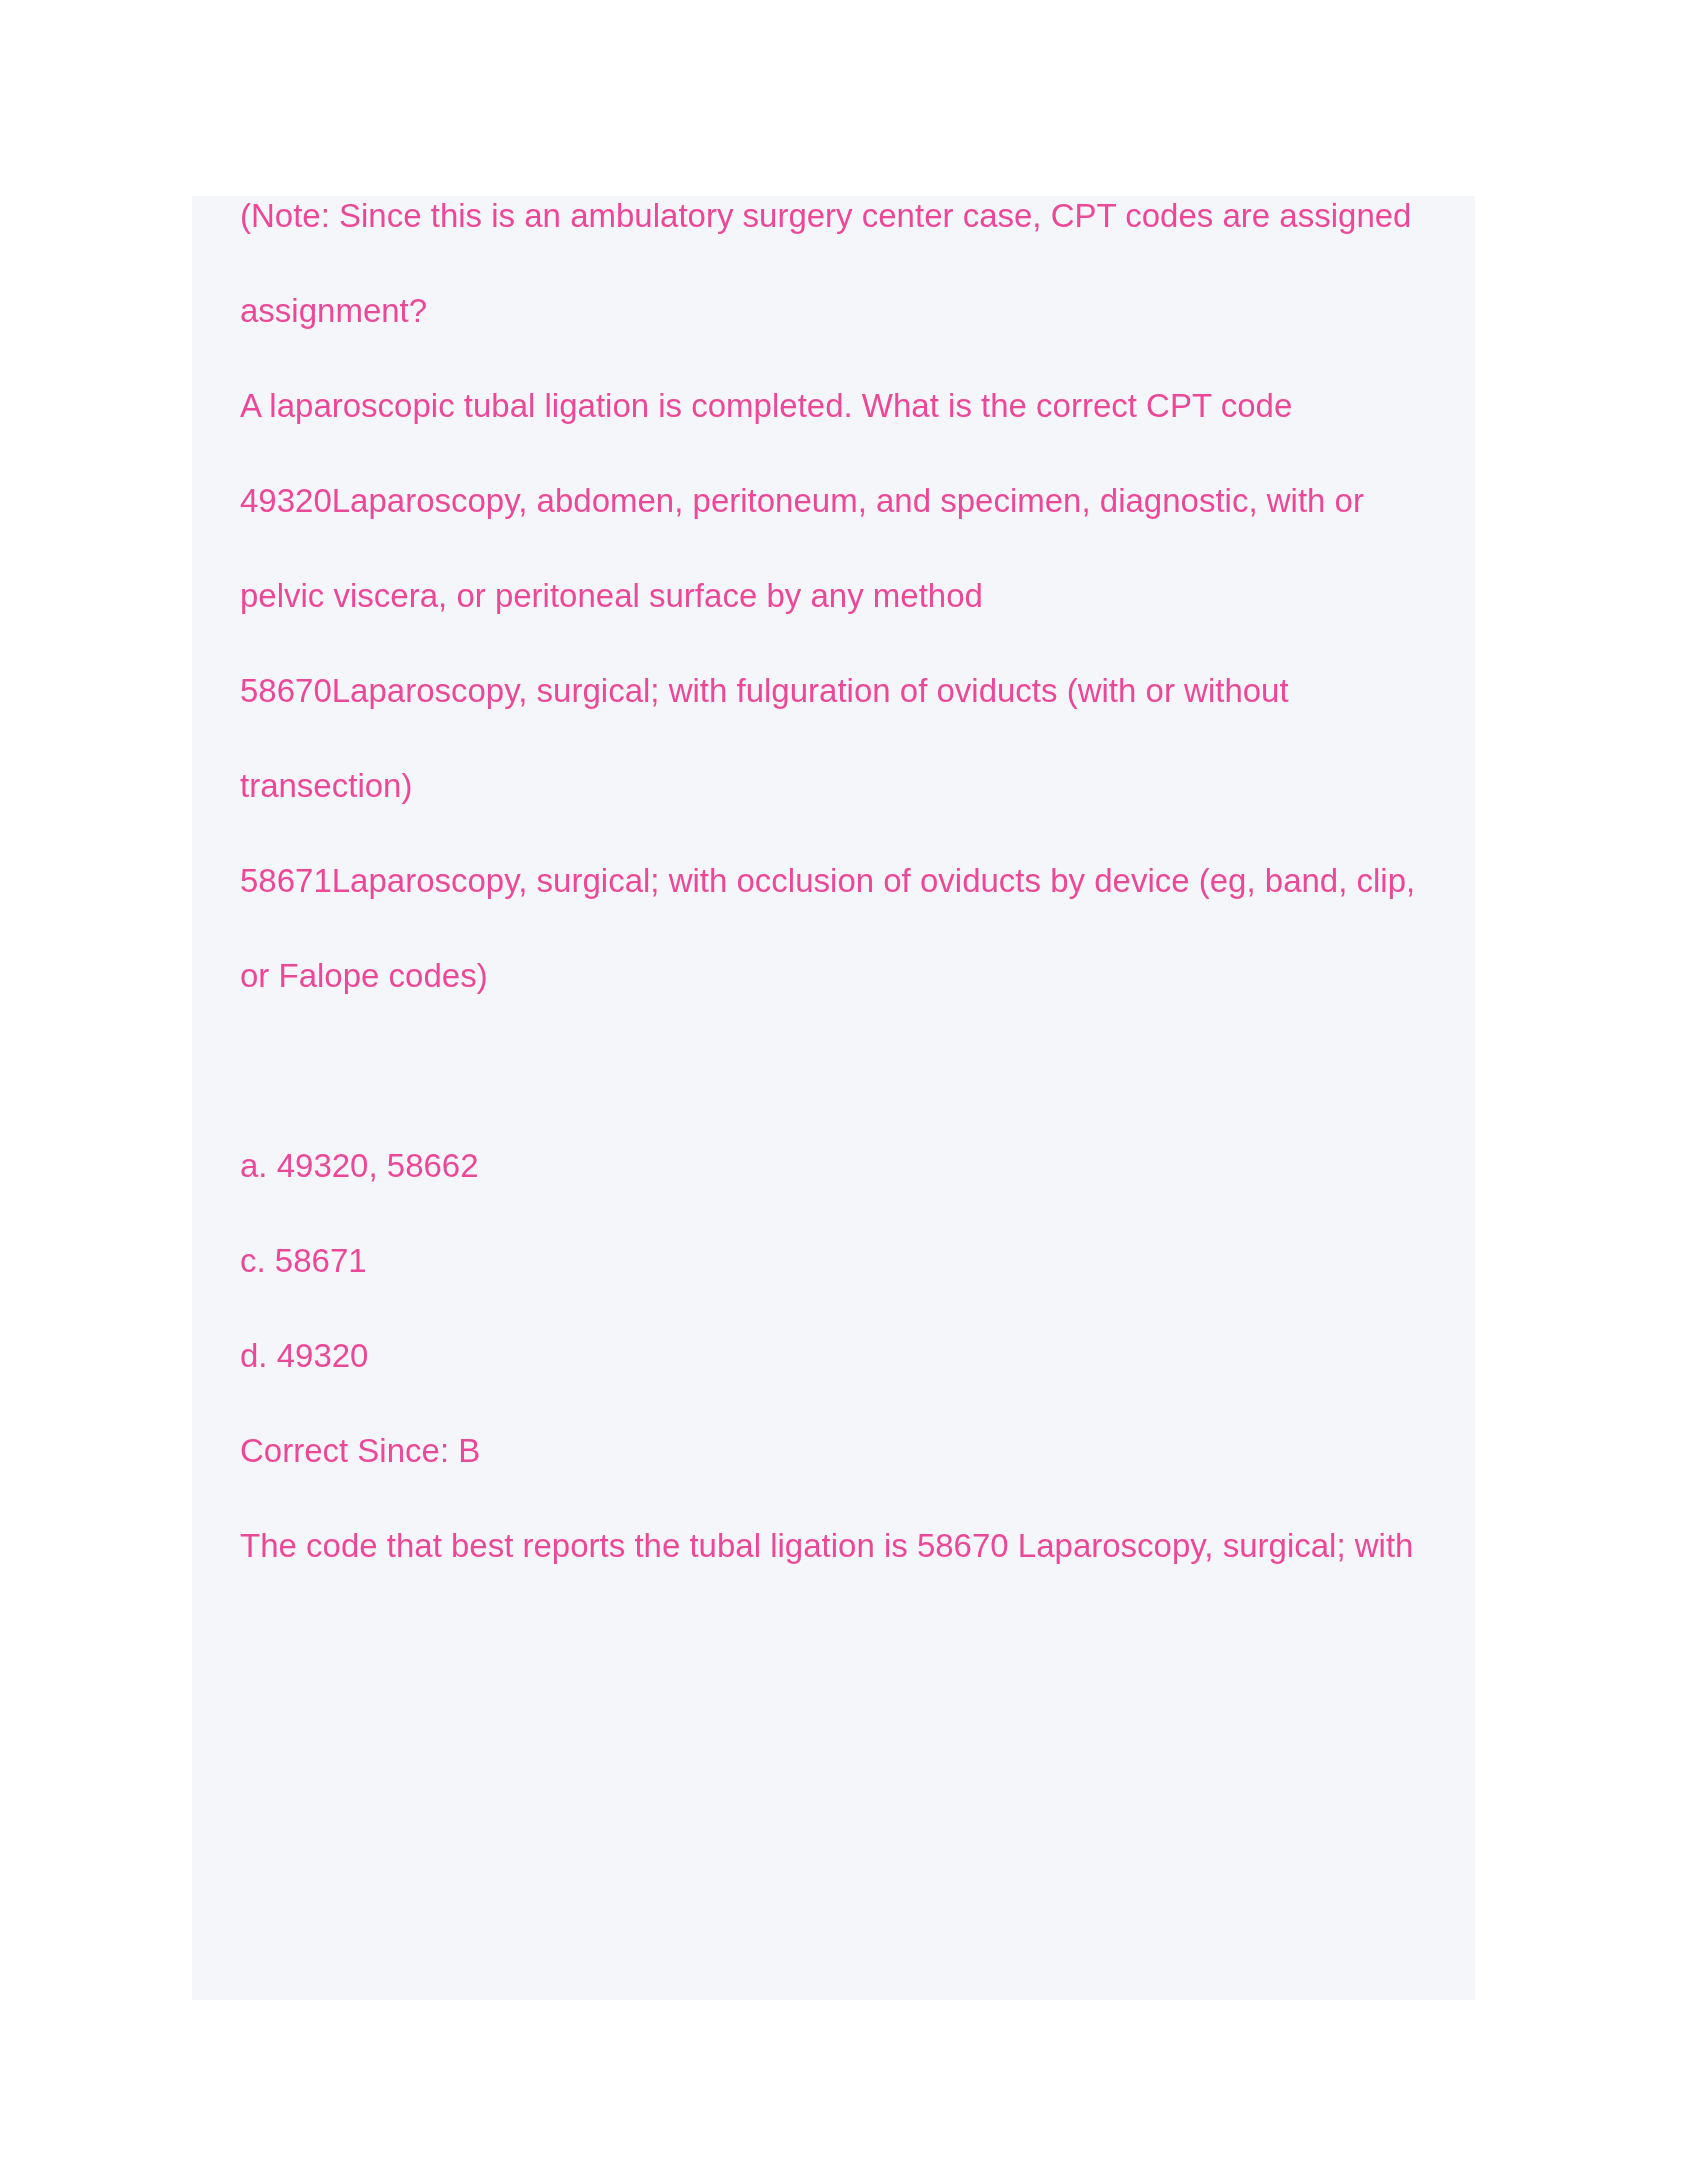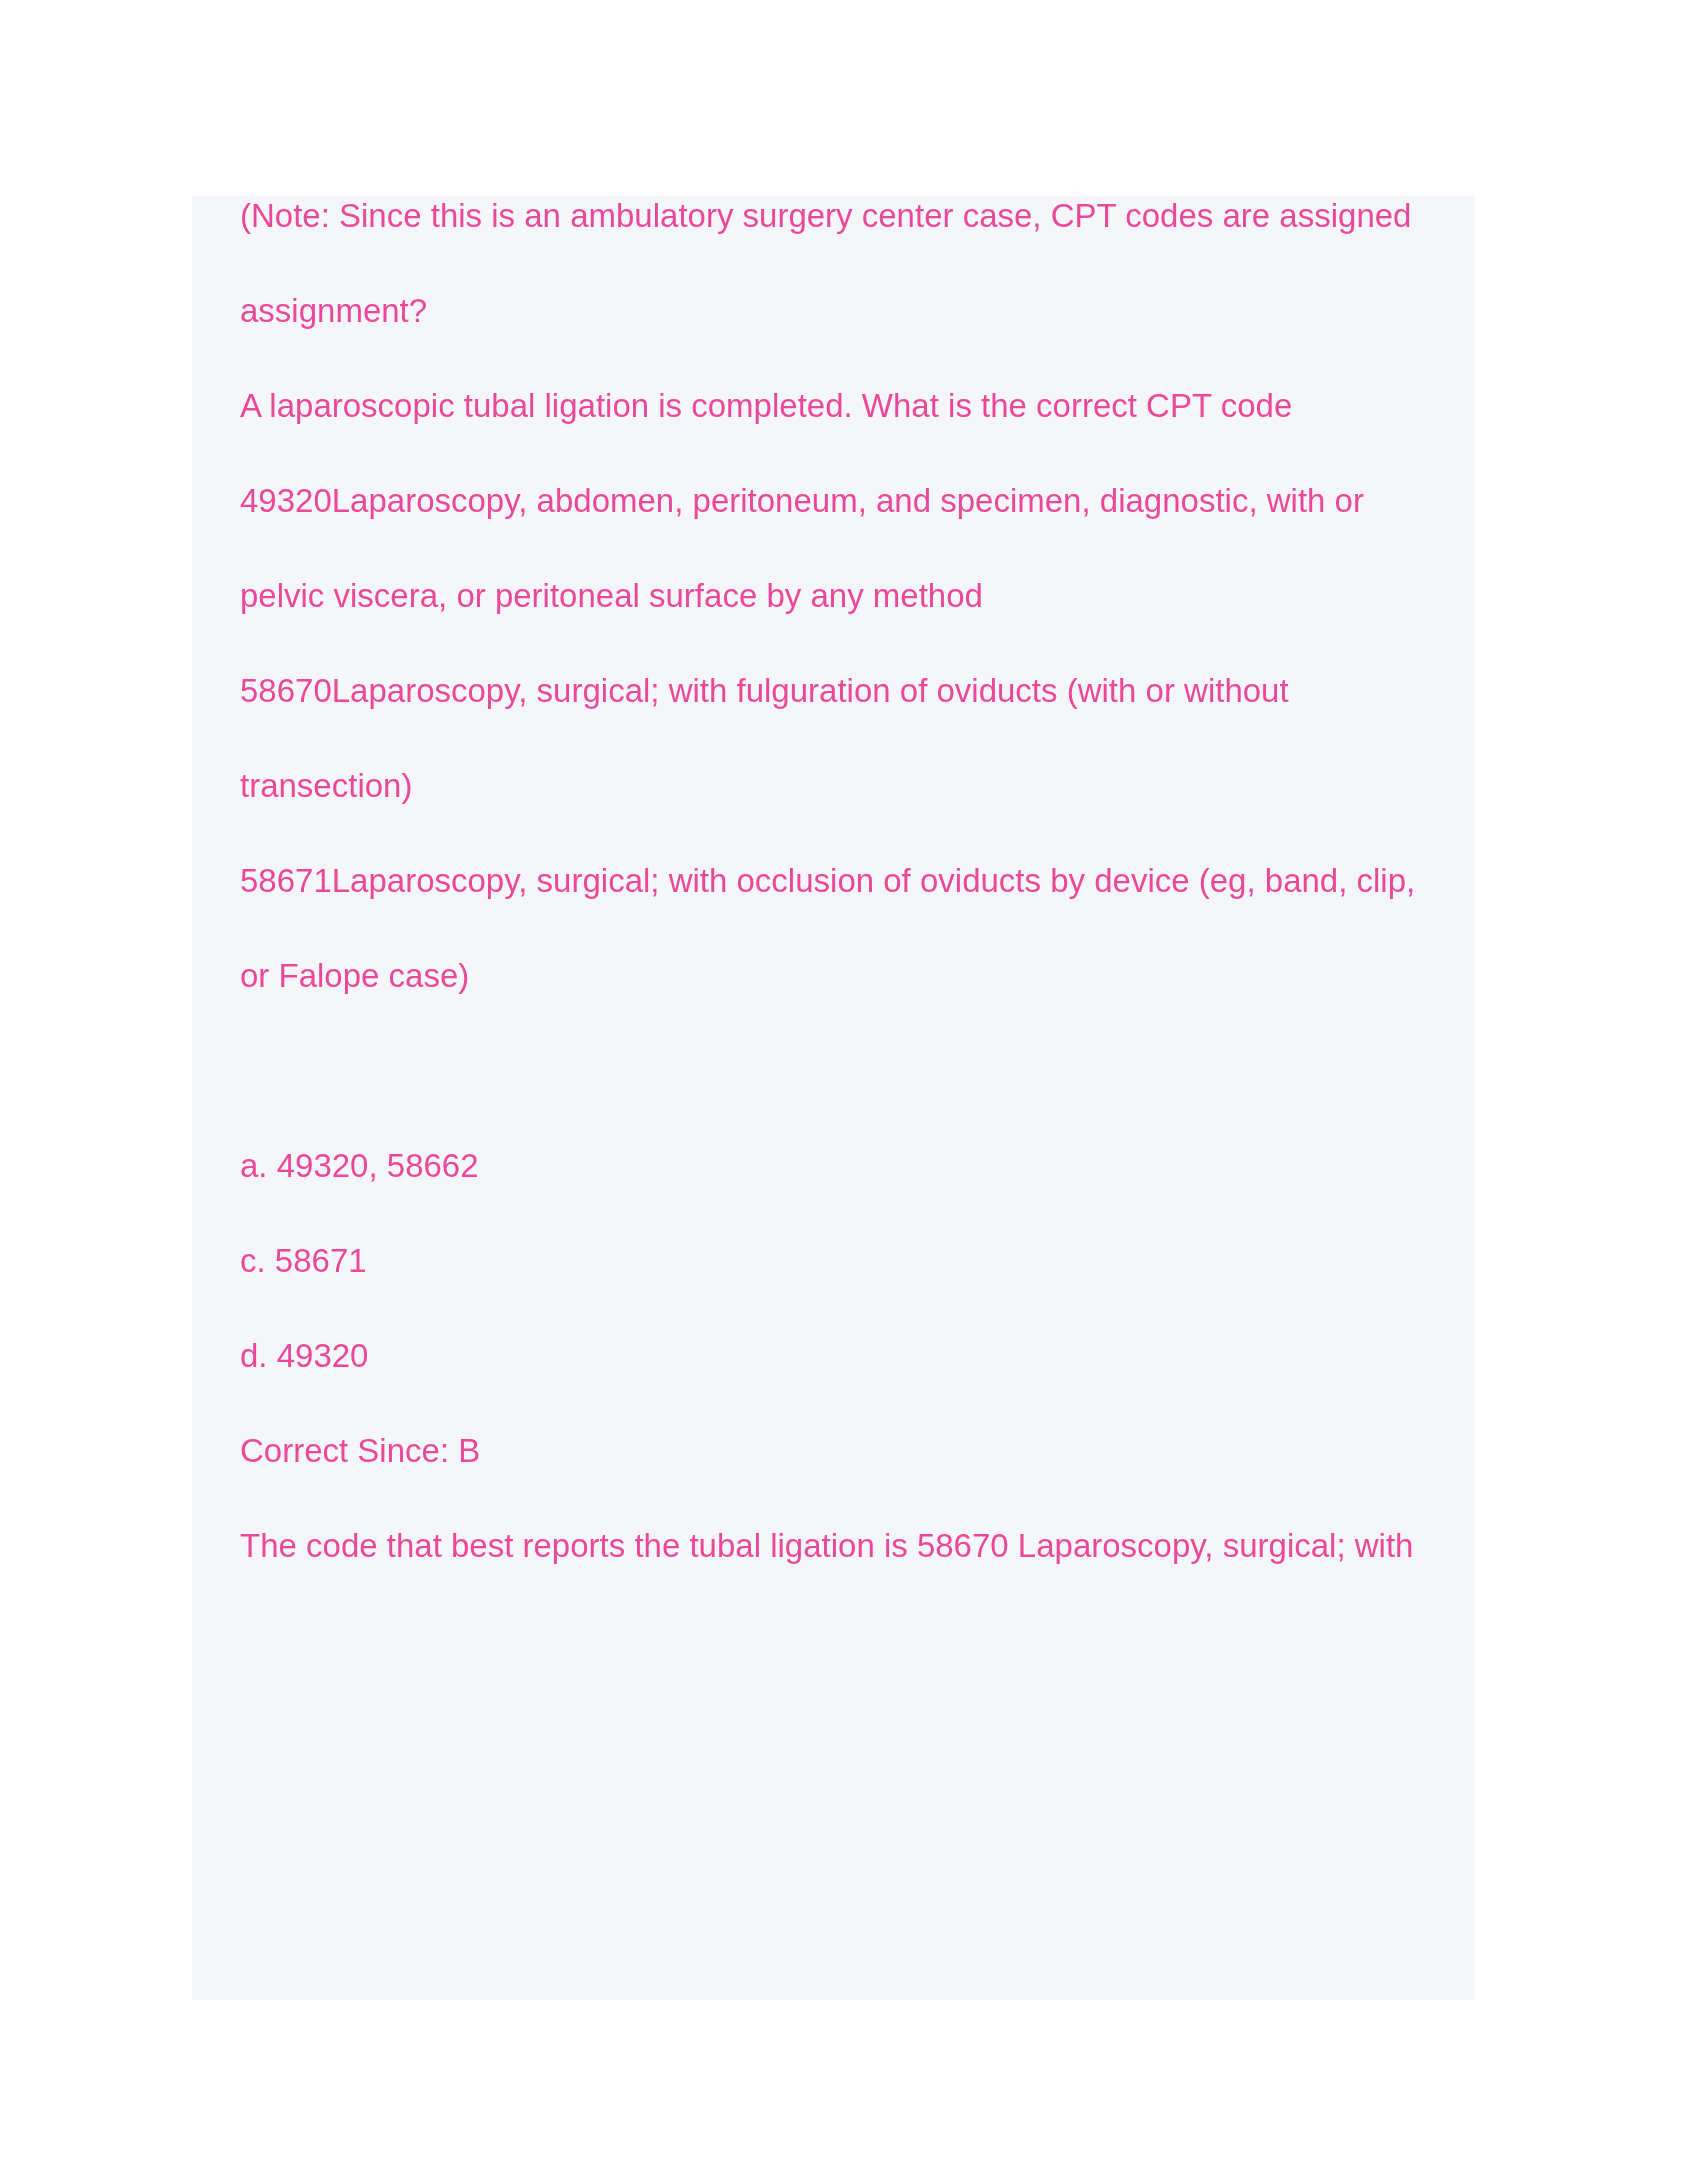--- a/index.html
+++ b/index.html
@@ -41,21 +41,21 @@
   <div class="line">A laparoscopic tubal ligation is completed. What is the correct CPT code</div>
 
   <div class="line">49320Laparoscopy, abdomen, peritoneum, and specimen, diagnostic, with or</div>
 
   <div class="line">pelvic viscera, or peritoneal surface by any method</div>
 
   <div class="line">58670Laparoscopy, surgical; with fulguration of oviducts (with or without</div>
   <div class="line">transection)</div>
 
   <div class="line">58671Laparoscopy, surgical; with occlusion of oviducts by device (eg, band, clip,</div>
-  <div class="line">or Falope case)</div>
+  <div class="line">or Falope codes)</div>
 
   <div class="line"></div>
 
   <div class="line">a. 49320, 58662</div>
   <div class="line">c. 58671</div>
   <div class="line">d. 49320</div>
 
   <div class="line">Correct Since: B</div>
 
   <div class="line">The code that best reports the tubal ligation is 58670 Laparoscopy, surgical; with</div>

